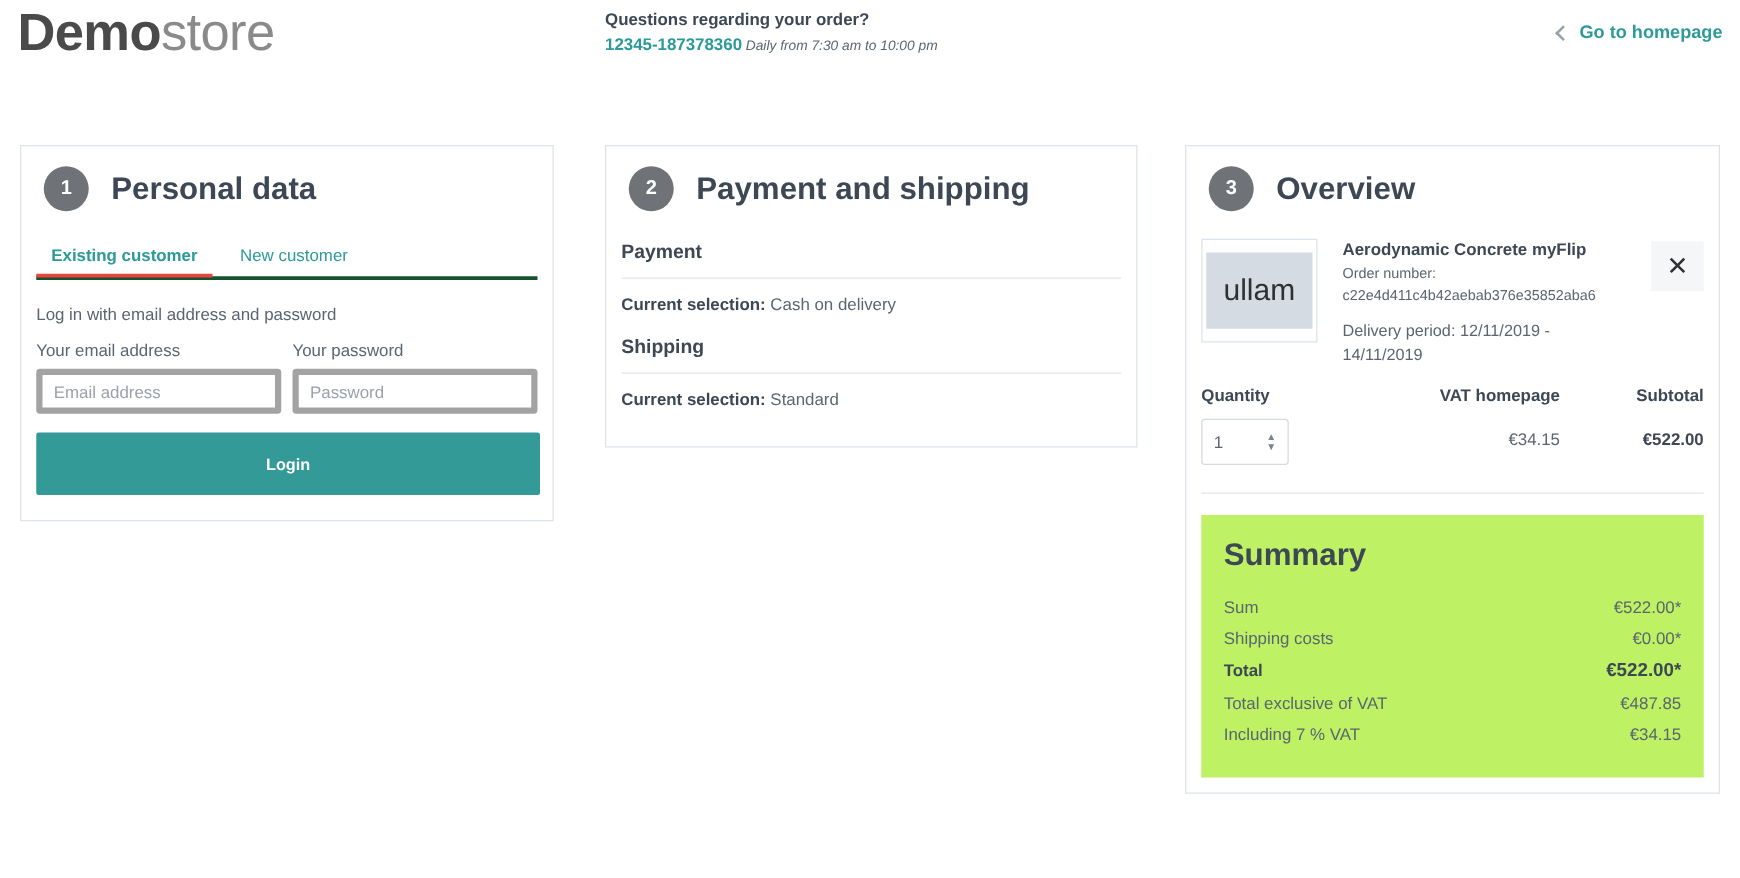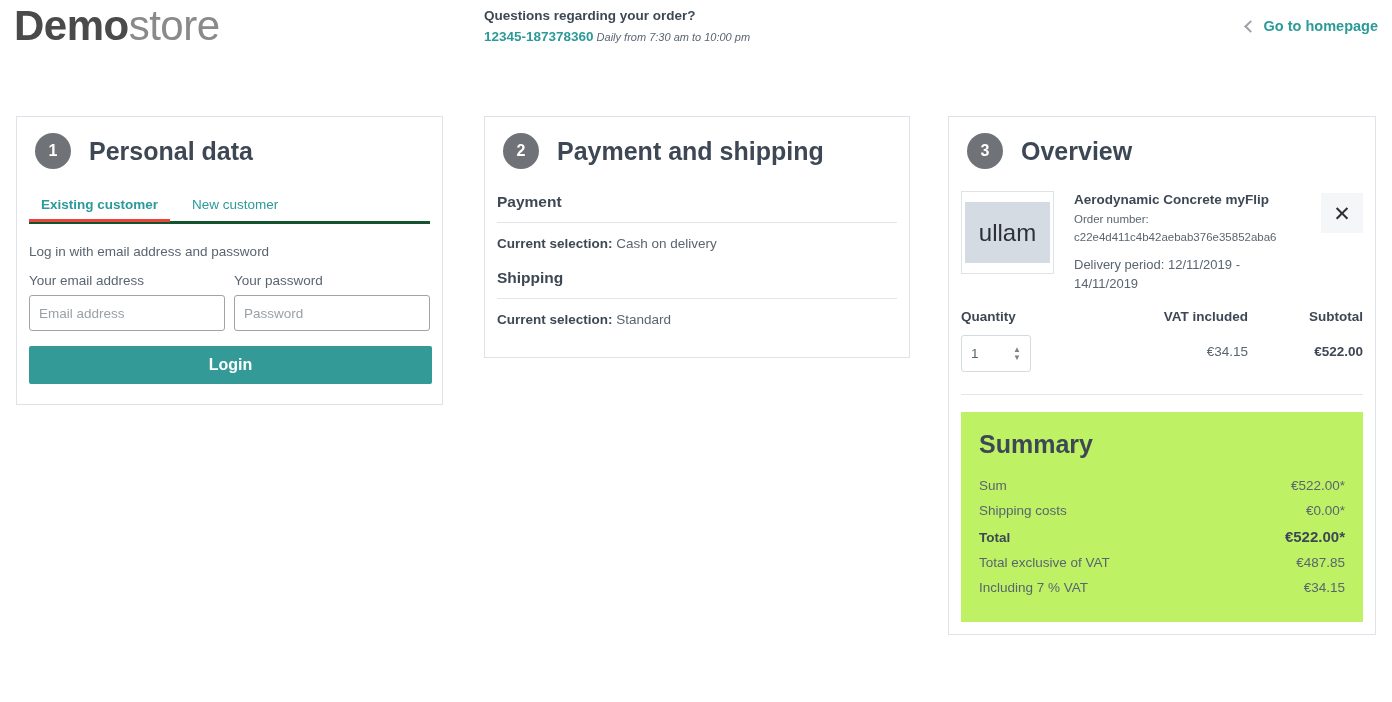--- a/index.html
+++ b/index.html
@@ -151,40 +151,40 @@
   .field { flex: 1; }
   .field-label {
     display: block;
     font-size: 13.5px;
     color: #5a6570;
     margin-bottom: 7px;
   }
   .text-input {
     width: 100%;
     height: 36px;
-    border: 1px solid #a3a3a3;
+    border: 5px solid #a3a3a3;
     border-radius: 3px;
     padding: 0 9px;
     font-size: 13.5px;
     font-family: "Liberation Sans", sans-serif;
     color: #4a4a4a;
     background: #ffffff;
     outline: none;
   }
   .text-input::placeholder { color: #9aa1a8; }
   .login-button {
     display: block;
     width: 403px;
     margin: 15px 12px 20px 12px;
-    height: 38px;
+    height: 50px;
     background: #349a98;
     color: #ffffff;
     border: none;
     border-radius: 2px;
-    font-size: 16px;
+    font-size: 13px;
     font-weight: bold;
     font-family: "Liberation Sans", sans-serif;
     cursor: pointer;
   }
 
   
   .section-heading {
     font-size: 15.5px;
     font-weight: bold;
     color: #3e4855;
@@ -434,21 +434,21 @@
         <div class="col-head">Quantity</div>
         <div class="qty-select">
           <span>1</span>
           <span class="stepper-arrows">
             <span>▲</span>
             <span>▼</span>
           </span>
         </div>
       </div>
       <div class="vat-col">
-        <div class="col-head">VAT included</div>
+        <div class="col-head">VAT homepage</div>
         <div class="cell-value">€34.15</div>
       </div>
       <div class="sub-col">
         <div class="col-head">Subtotal</div>
         <div class="cell-value strong">€522.00</div>
       </div>
     </div>
 
     <div class="panel-divider"></div>
 

